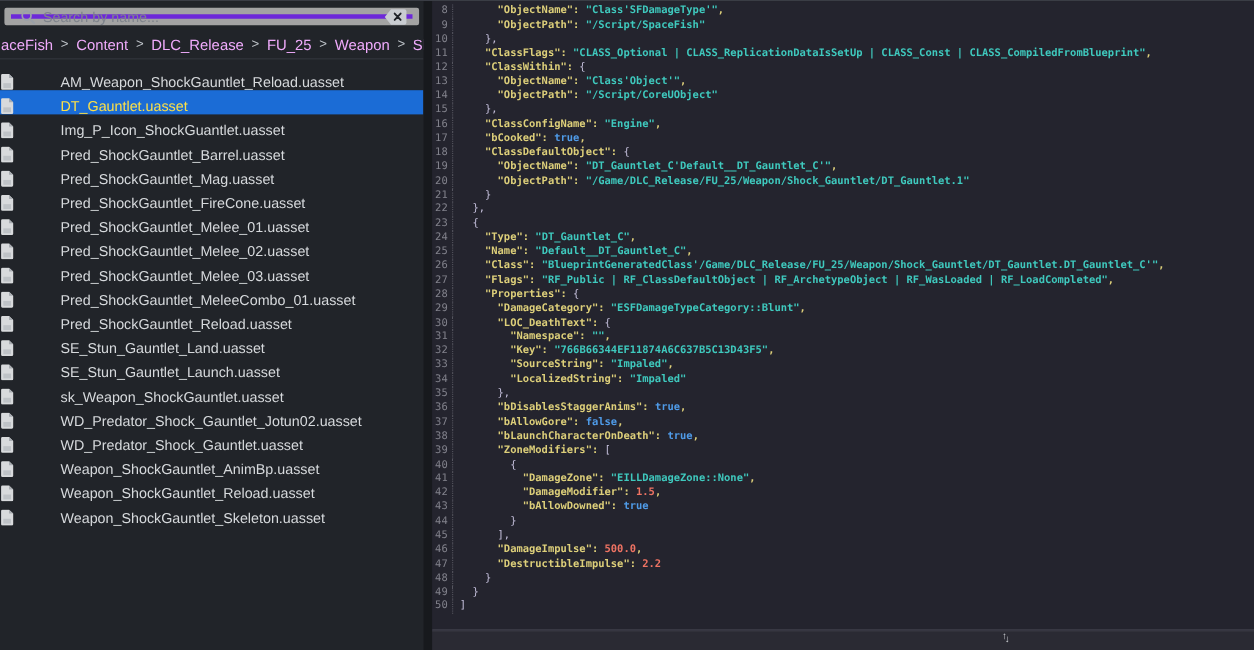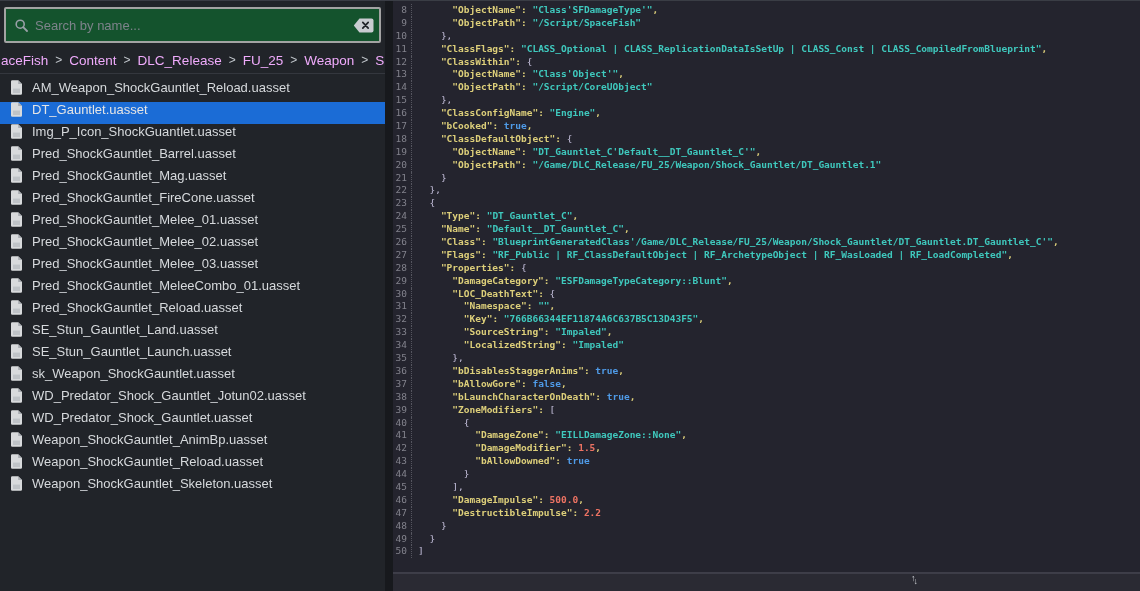--- a/index.html
+++ b/index.html
@@ -3,39 +3,39 @@
 <meta charset="utf-8">
 <style>
   * { margin:0; padding:0; box-sizing:border-box; }
   html,body { width:1140px; height:591px; overflow:hidden; background:#26262f;
               font-family:"Liberation Sans", sans-serif; }
   .app { display:flex; width:1140px; height:591px; border-top:1px solid #3a3d45; }
 
   
   .left-panel { width:385px; background:var(--panel-bg); display:flex; flex-direction:column; }
   .search-wrap { padding:6px 4px 4px 4px; }
-  .search-box { display:flex; align-items:center; height:36px; background:#14532d;
-                border:2px solid #a3a3a3; border-radius:2px; }
+  .search-box { display:flex; align-items:center; height:16px; background:#6d28d9;
+                border:6px solid #a3a3a3; border-radius:2px; }
   .search-box svg.mag { margin:0 7px 0 9px; flex:0 0 auto; }
   .search-input { flex:1; background:transparent; border:none; outline:none;
                   color:#cfd2d6; font-size:13px; font-family:"Liberation Sans",sans-serif; }
   .search-input::placeholder { color:#7e838b; }
   .clear-btn { border:none; background:transparent; margin:0 5px 0 4px; padding:0;
                cursor:pointer; display:flex; align-items:center; }
 
   .breadcrumb { height:26px; display:flex; align-items:center; padding-left:1px;
                 font-size:13.5px; color:#e9ebed; white-space:nowrap; overflow:hidden; }
   .crumb { color:#f0abfc; cursor:pointer; }
   .crumb-sep { color:#c2c7cd; margin:0 7px; font-size:12px; }
   .list-divider { border-bottom:1px solid #34373e; }
 
   .file-list { flex:1; padding-top:6px; overflow:hidden; }
-  .file-row { height:22px; display:flex; align-items:flex-start; padding-left:10px;
-              font-size:13px; color:#d6d9dc; cursor:pointer; white-space:nowrap; }
-  .file-row.selected { background:var(--sel-blue); color:#e5e5e5; }
+  .file-row { height:22px; display:flex; align-items:flex-end; 
+              font-size:13px; color:#d6d9dc; cursor:pointer; white-space:nowrap;gap:33px; }
+  .file-row.selected { background:var(--sel-blue); color:#fde047; }
   .file-row .ficon { flex:0 0 auto; margin-right:9px; display:flex; }
 
   
   .splitter { width:8px; background:#17191d; cursor:col-resize; }
 
   
   .right-panel { flex:1; background:var(--editor-bg); display:flex; flex-direction:column; }
   .editor { flex:1; overflow:hidden; border-bottom:1px solid #3e3e49; padding-top:3px; }
   .code-line { display:flex; height:12.9px; line-height:12.9px;
                font-family:"DejaVu Sans Mono", monospace; font-size:9.5px; }

